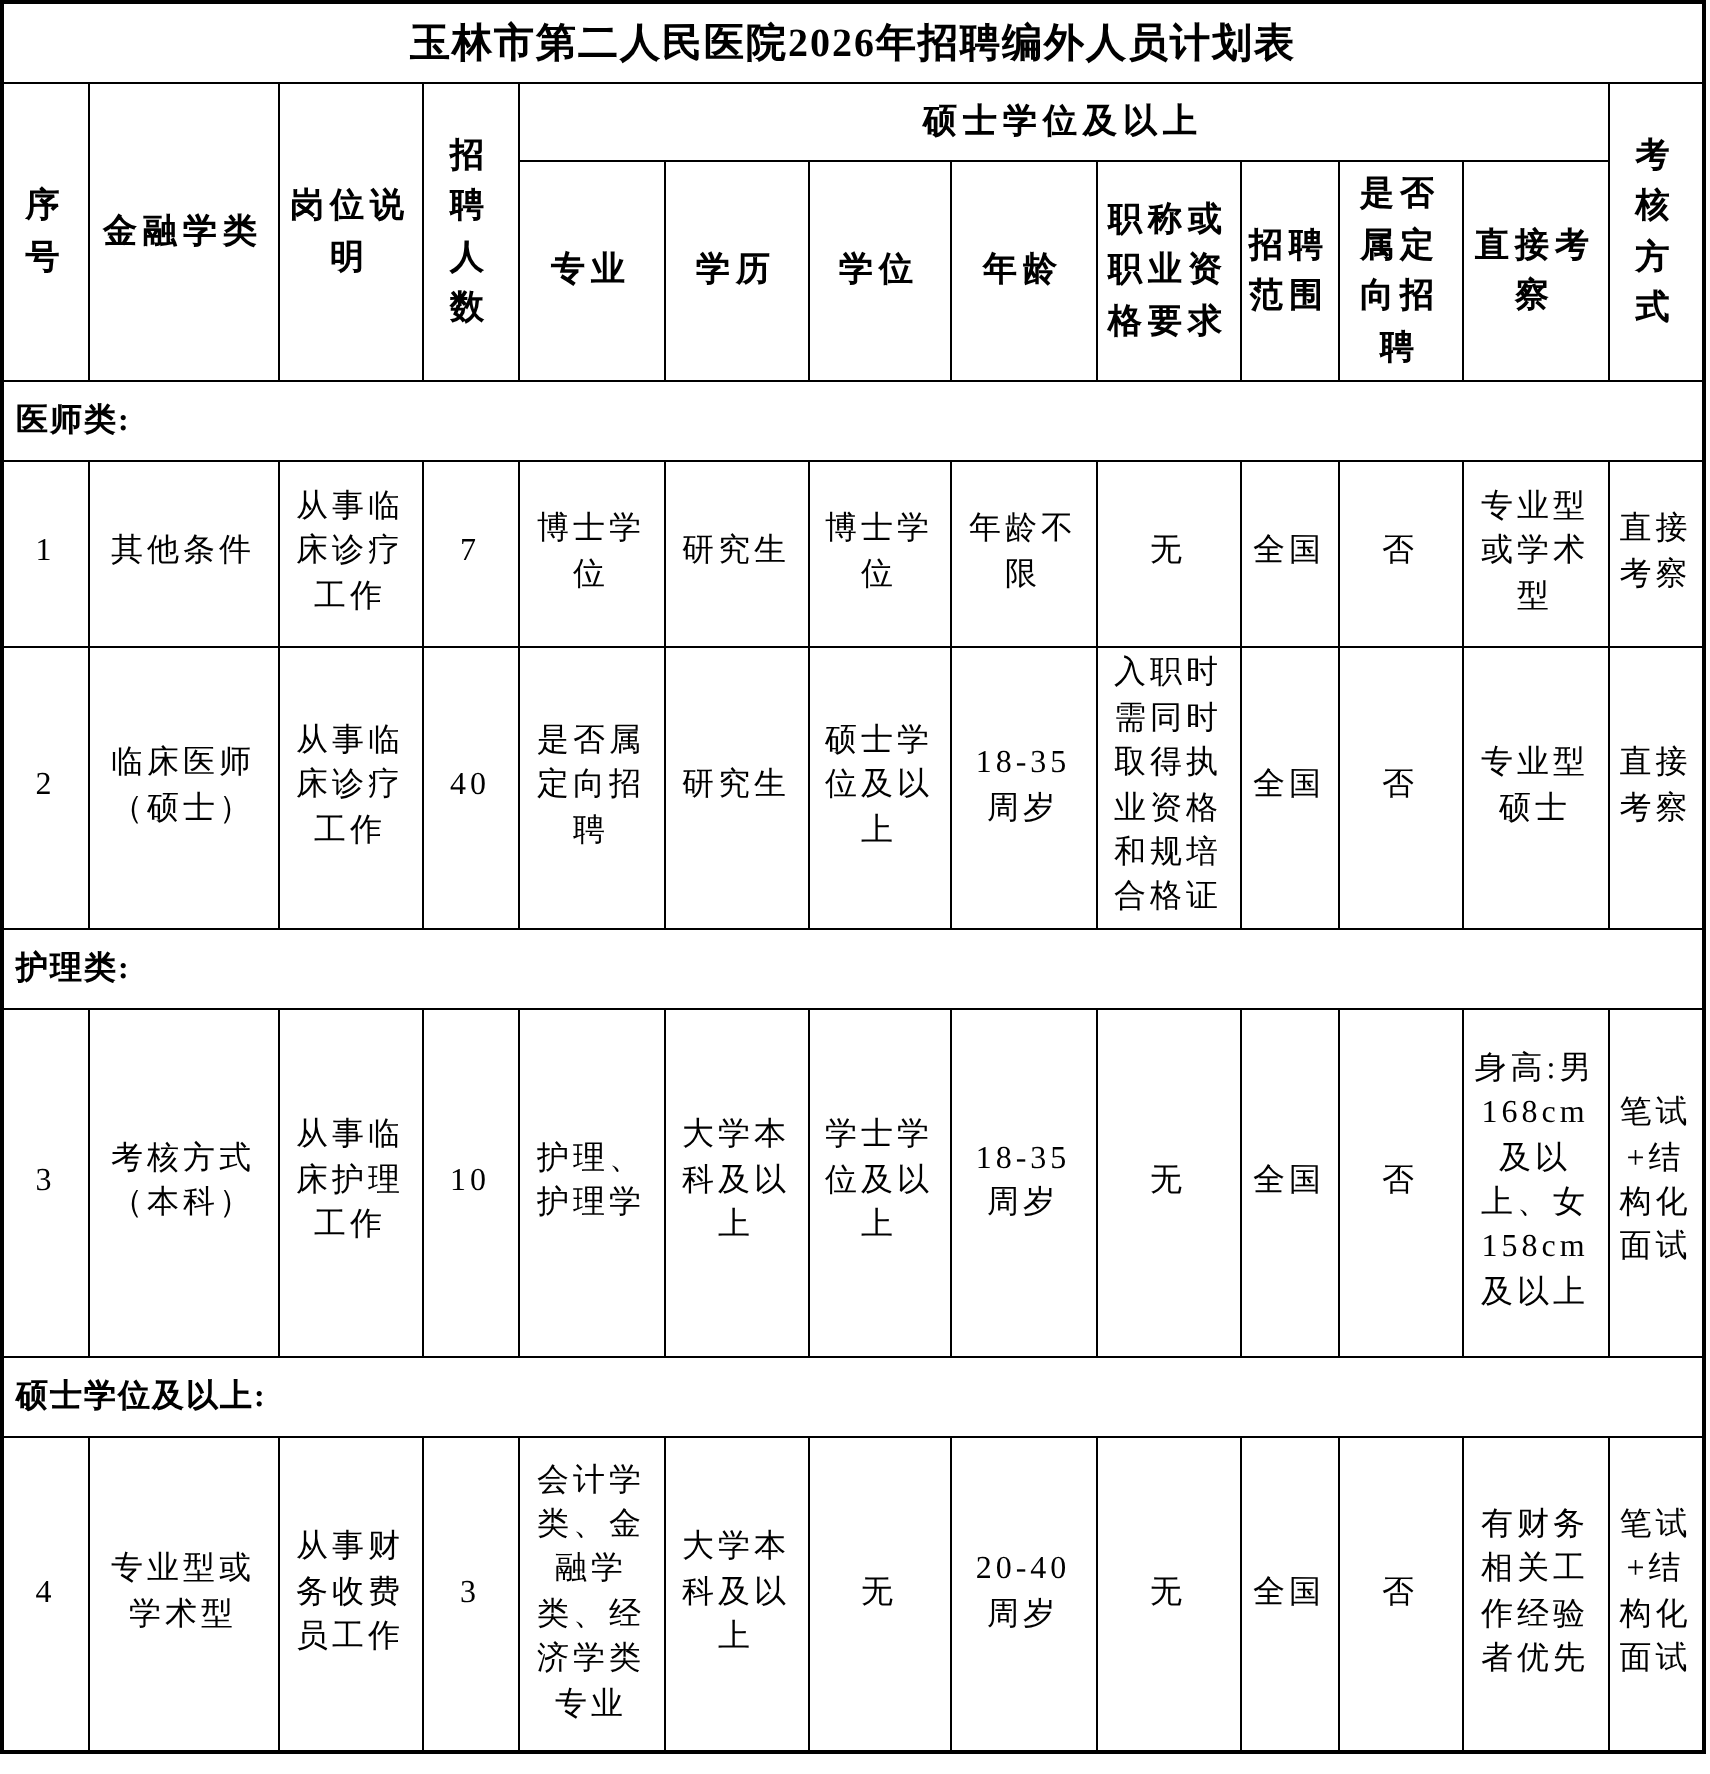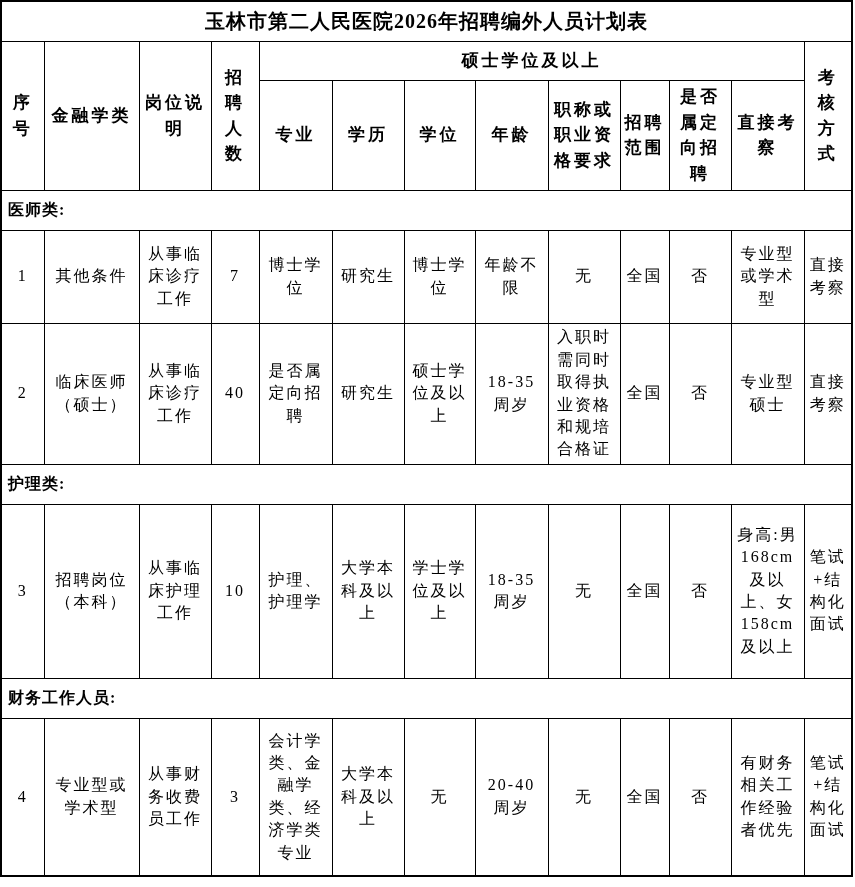--- a/index.html
+++ b/index.html
@@ -126,35 +126,35 @@
           <td class="cell">全国</td>
           <td class="cell">否</td>
           <td class="cell">专业型硕士</td>
           <td class="cell">直接考察</td>
         </tr>
         <tr class="section-row">
           <td colspan="13" class="section-cell">护理类:</td>
         </tr>
         <tr style="height: 174px;">
           <td class="cell">3</td>
-          <td class="cell">招聘岗位（本科）</td>
+          <td class="cell">考核方式（本科）</td>
           <td class="cell">从事临床护理工作</td>
           <td class="cell">10</td>
           <td class="cell">护理、护理学</td>
           <td class="cell">大学本科及以上</td>
           <td class="cell">学士学位及以上</td>
           <td class="cell">18-35周岁</td>
           <td class="cell">无</td>
           <td class="cell">全国</td>
           <td class="cell">否</td>
           <td class="cell">身高:男168cm及以上、女158cm及以上</td>
           <td class="cell">笔试+结构化面试</td>
         </tr>
         <tr class="section-row">
-          <td colspan="13" class="section-cell">财务工作人员:</td>
+          <td colspan="13" class="section-cell">硕士学位及以上:</td>
         </tr>
         <tr style="height: 158px;">
           <td class="cell">4</td>
           <td class="cell">专业型或学术型</td>
           <td class="cell">从事财务收费员工作</td>
           <td class="cell">3</td>
           <td class="cell">会计学类、金融学类、经济学类专业</td>
           <td class="cell">大学本科及以上</td>
           <td class="cell">无</td>
           <td class="cell">20-40周岁</td>

